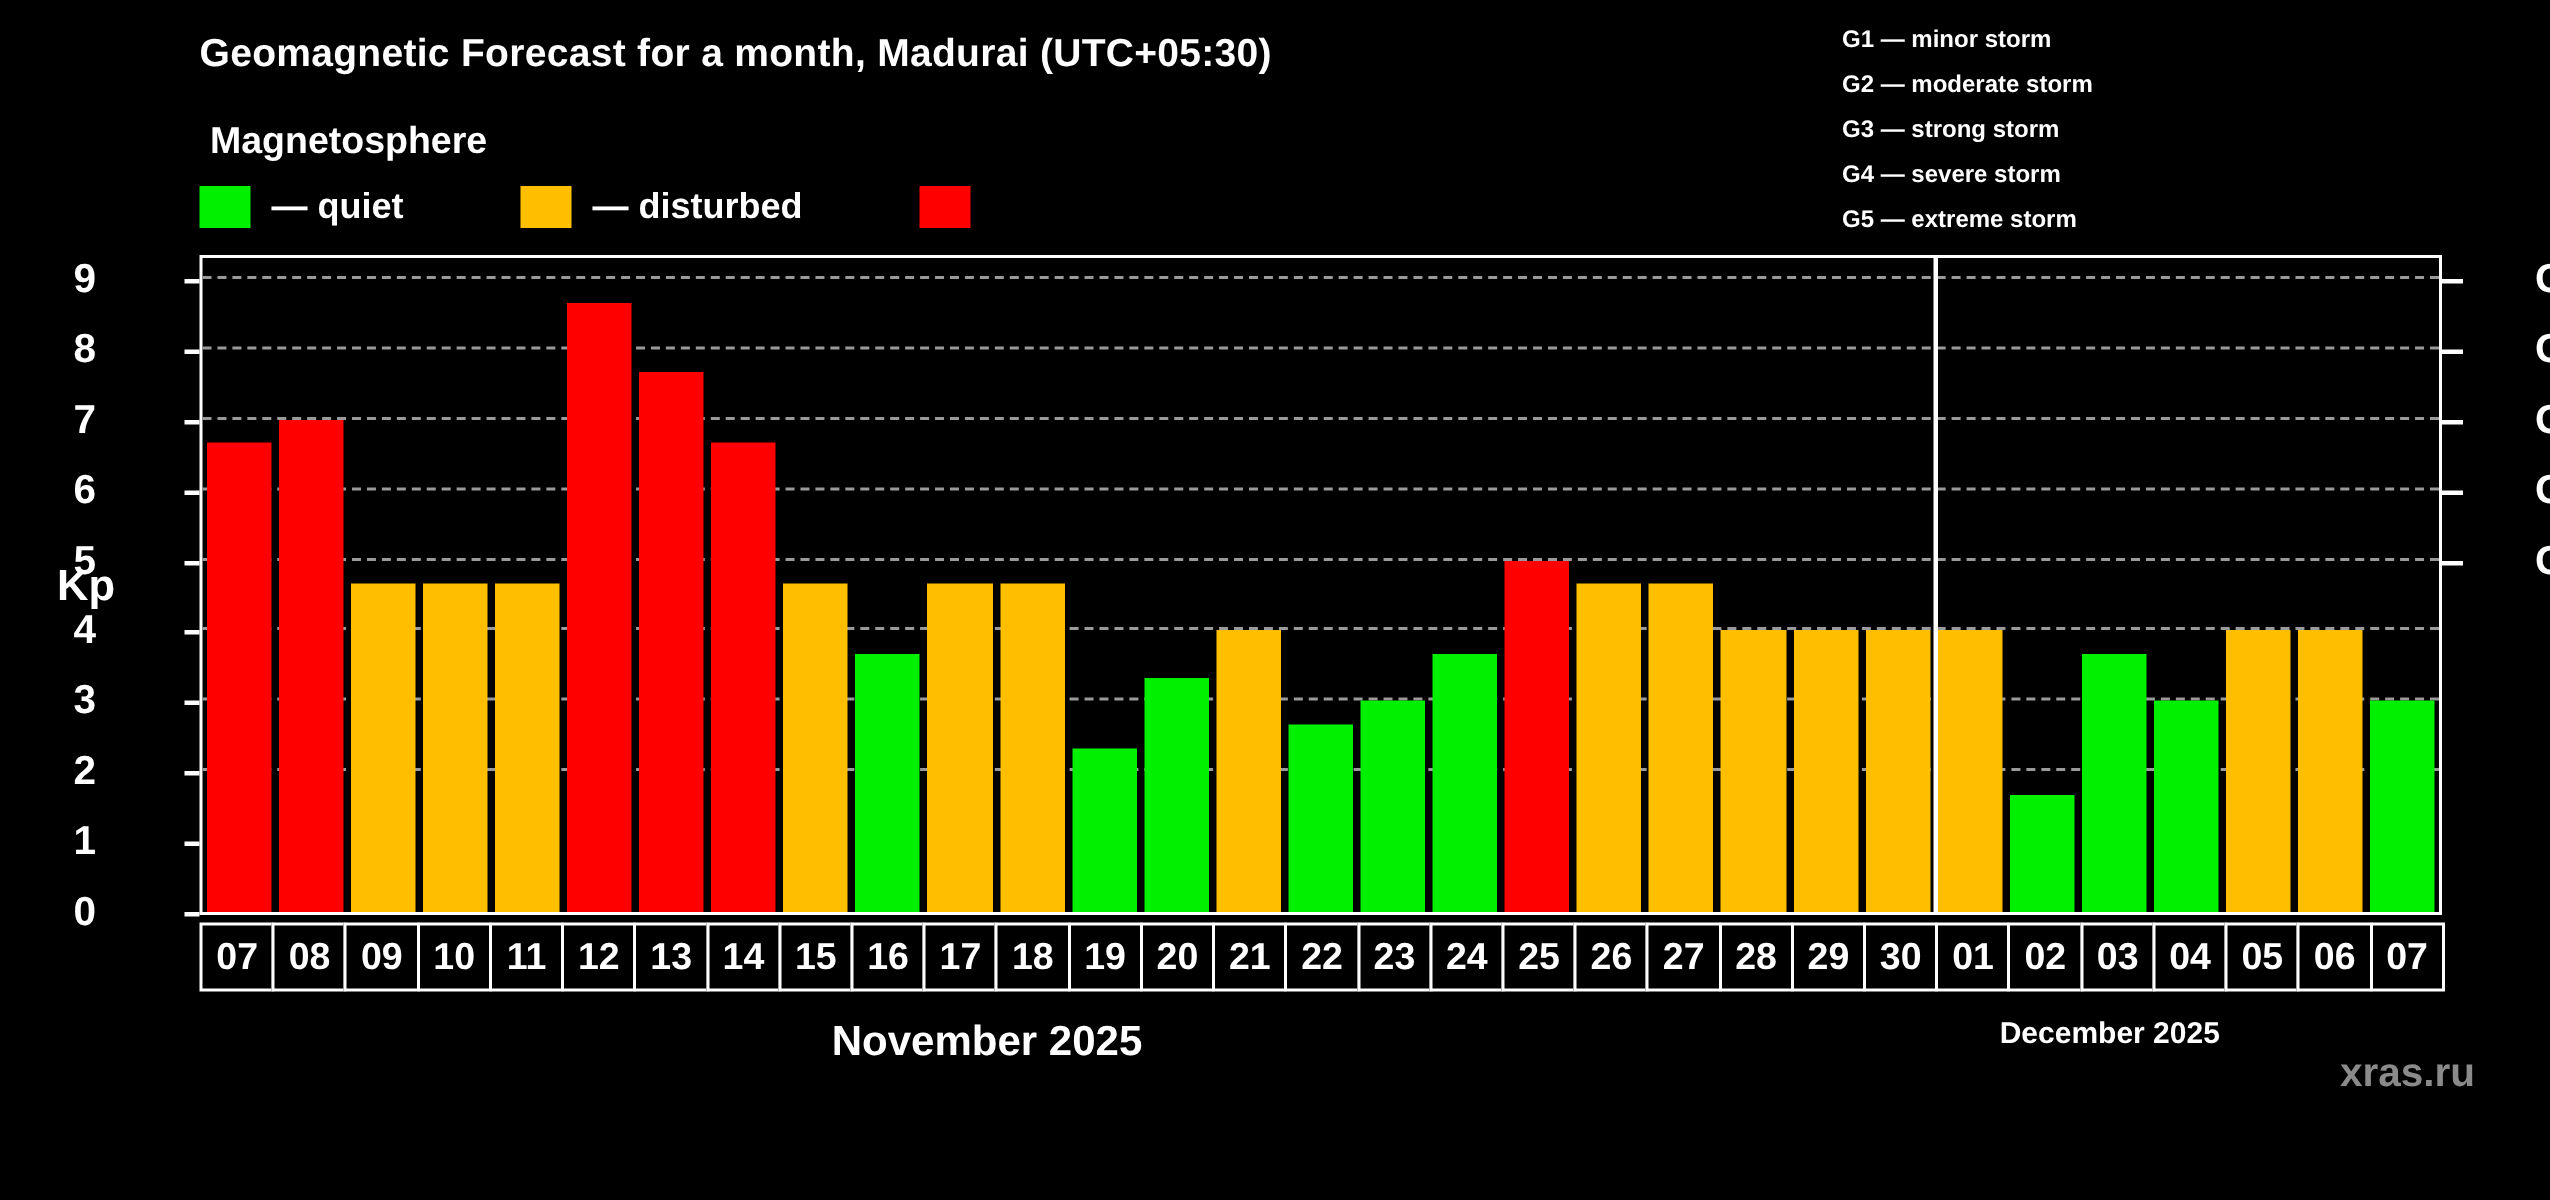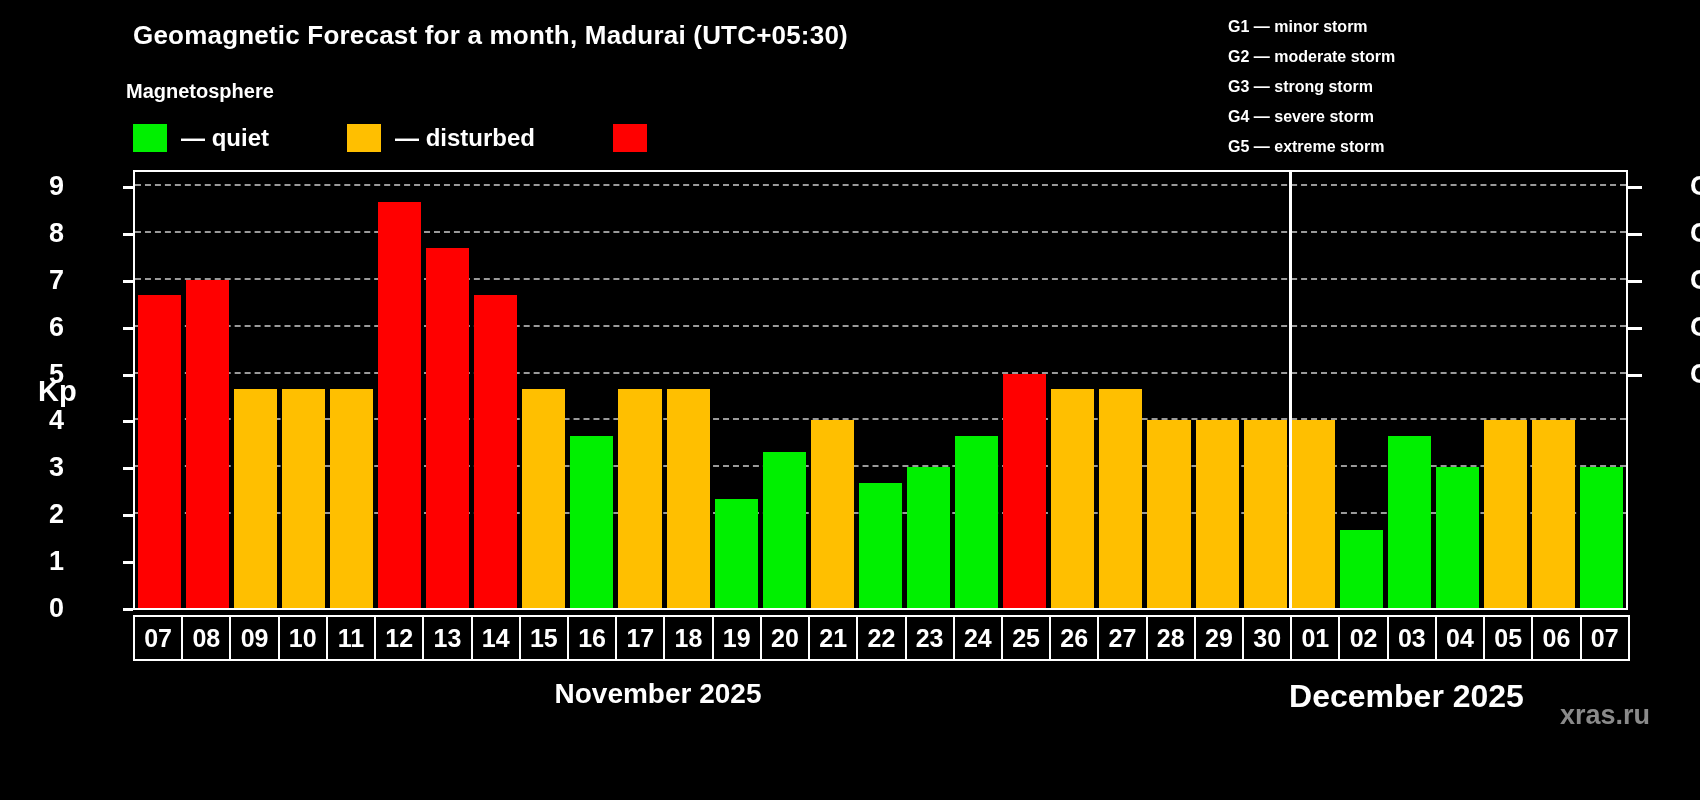--- a/index.html
+++ b/index.html
@@ -1,20 +1,20 @@
 <!DOCTYPE html>
 <html><head>
 <meta charset="utf-8">
 <style>
   html,body{margin:0;padding:0;background:#000;}
   body{width:1700px;height:800px;font-family:"Liberation Sans",sans-serif;color:#fff;overflow:hidden;position:relative;}
 
   
   #title{position:absolute;left:133px;top:20px;font-size:26px;font-weight:bold;letter-spacing:.2px;white-space:nowrap;}
-  #magnetosphere-label{position:absolute;left:126px;top:80px;font-size:20px;font-weight:bold;}
+  #magnetosphere-label{position:absolute;left:140px;top:80px;font-size:25px;font-weight:bold;}
   #legend{position:absolute;left:133px;top:124px;display:flex;align-items:center;gap:0;text-align:center;}
   .legend-item{display:flex;align-items:center;margin-right:78px;}
   .legend-swatch{width:34px;height:28px;display:inline-block;}
   .legend-text{font-size:24px;font-weight:bold;margin-left:14px;white-space:nowrap;}
 
   
   #g-legend{position:absolute;left:1228px;top:12px;}
   .g-row{font-size:16px;font-weight:bold;line-height:30px;white-space:nowrap;}
 
   
@@ -38,21 +38,21 @@
   .gtickmark{position:absolute;left:1628px;width:14px;height:0;border-top:3px solid #fff;}
 
   
   #days{position:absolute;left:133px;top:615px;width:1495px;height:46px;display:flex;}
   .day-cell{flex:1 1 0;display:flex;align-items:center;justify-content:center;
             border:2px solid #fff;box-sizing:border-box;margin-right:-2px;background:#000;}
   .day-cell span{font-size:25px;font-weight:bold;}
 
   
   #month-nov{position:absolute;left:133px;top:678px;width:1050px;text-align:center;font-size:28px;font-weight:bold;}
-  #month-dec{position:absolute;left:1185px;top:678px;width:443px;text-align:center;font-size:32px;font-weight:bold;}
+  #month-dec{position:absolute;left:1185px;top:678px;width:443px;text-align:center;font-size:20px;font-weight:bold;}
 
   #watermark{position:absolute;left:1560px;top:700px;font-size:27px;font-weight:bold;color:#8a8a8a;}
 </style>
 </head>
 <body>
 
 <div id="title">Geomagnetic Forecast for a month, Madurai (UTC+05:30)</div>
 
 <div id="magnetosphere-label">Magnetosphere</div>
 

